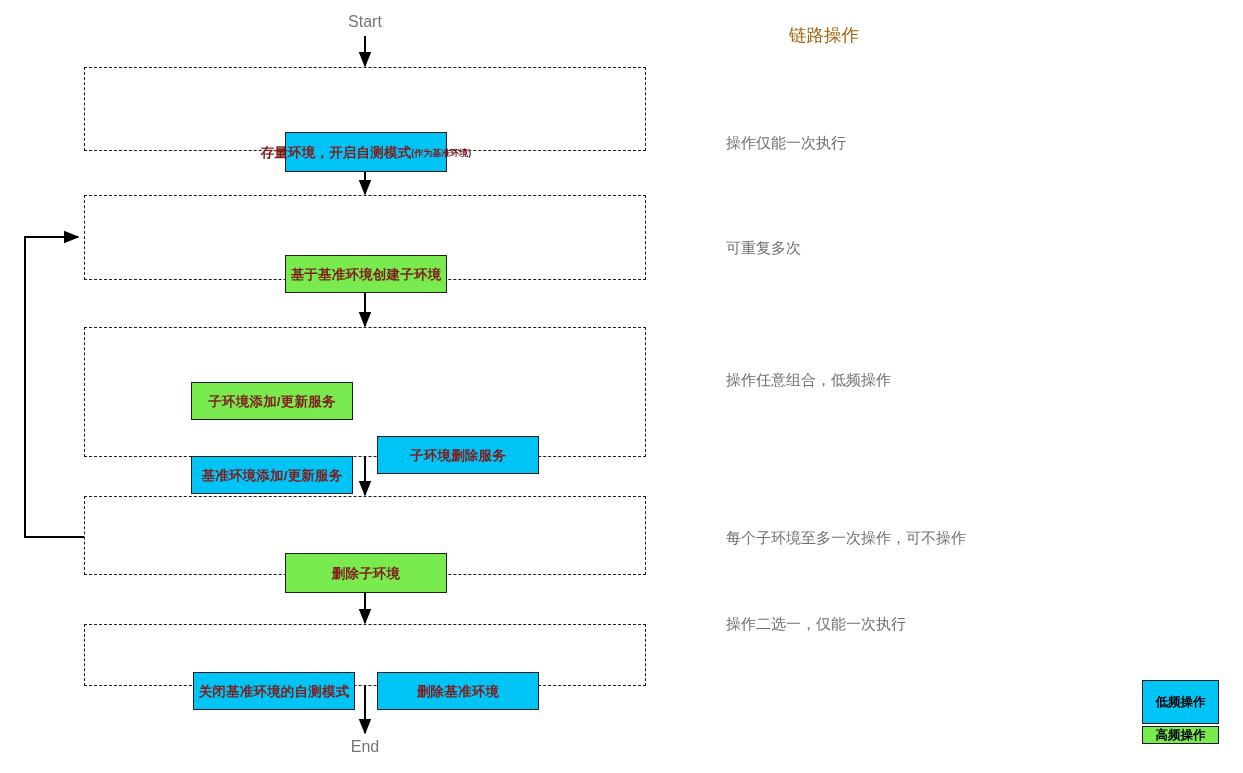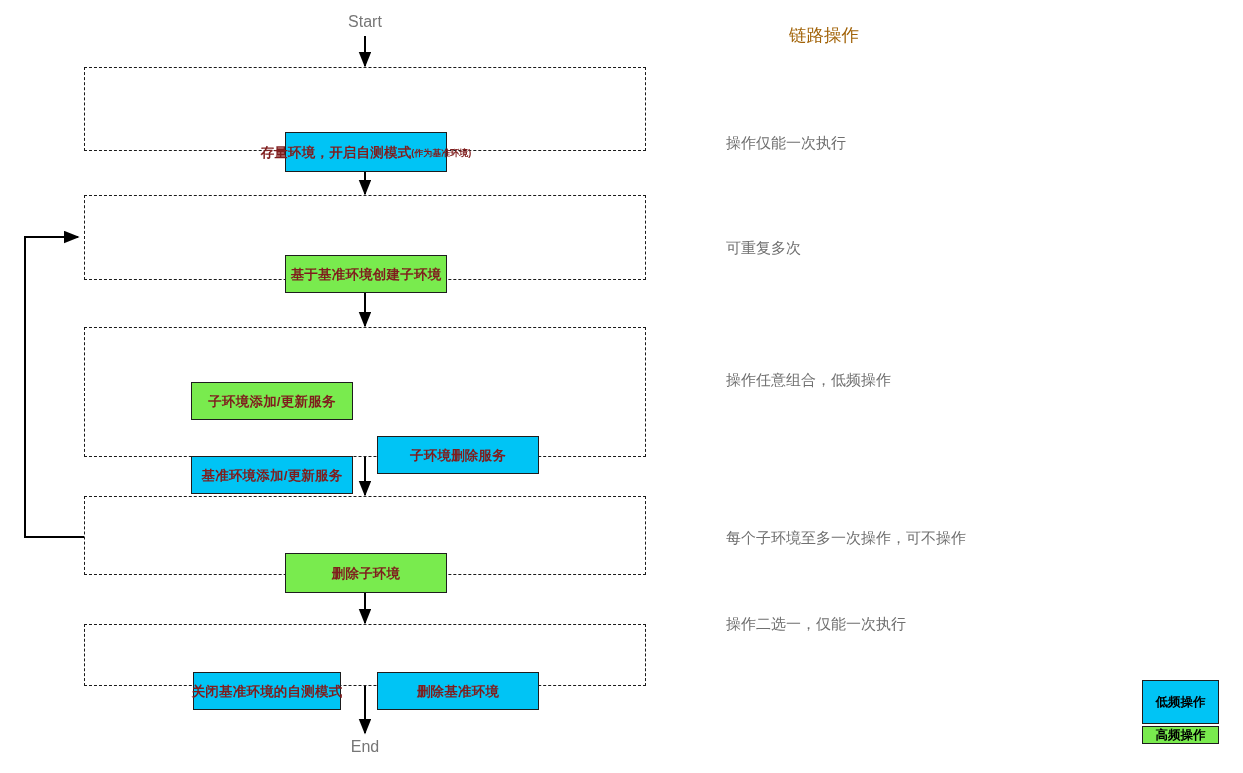--- a/index.html
+++ b/index.html
@@ -159,21 +159,21 @@
   </div>
   <div class="annot" style="left:726px; top:370px;">操作任意组合，低频操作</div>
 
   <div class="stage-group" style="left:84px; top:496px; width:562px; height:79px;"></div>
   <div class="node" style="left:285px; top:517px; width:162px; height:40px; background:#79eb4e;">
     <span>删除子环境</span>
   </div>
   <div class="annot" style="left:726px; top:528px;">每个子环境至多一次操作，可不操作</div>
 
   <div class="stage-group" style="left:84px; top:624px; width:562px; height:62px;"></div>
-  <div class="node" style="left:193px; top:636px; width:148px; height:38px; background:#00c4f5;">
+  <div class="node" style="left:193px; top:636px; width:162px; height:38px; background:#00c4f5;">
     <span>关闭基准环境的自测模式</span>
   </div>
   <div class="node" style="left:377px; top:636px; width:162px; height:38px; background:#00c4f5;">
     <span>删除基准环境</span>
   </div>
   <div class="annot" style="left:726px; top:614px;">操作二选一，仅能一次执行</div>
 
   <div class="annot-title" style="left:789px; top:24px;">链路操作</div>
 
   <div class="legend-box" style="left:1142px; top:680px; width:77px; height:44px; background:#00c4f5;">

